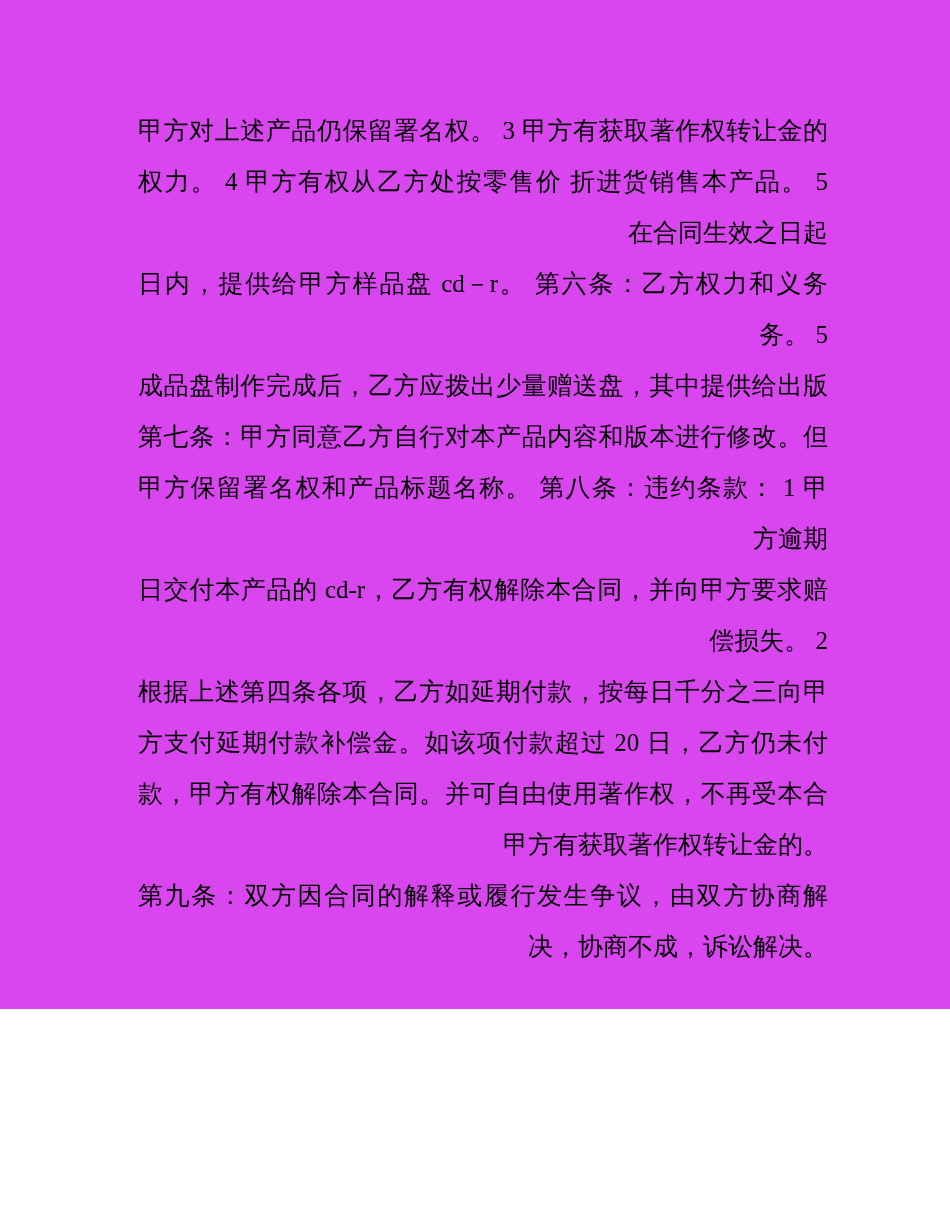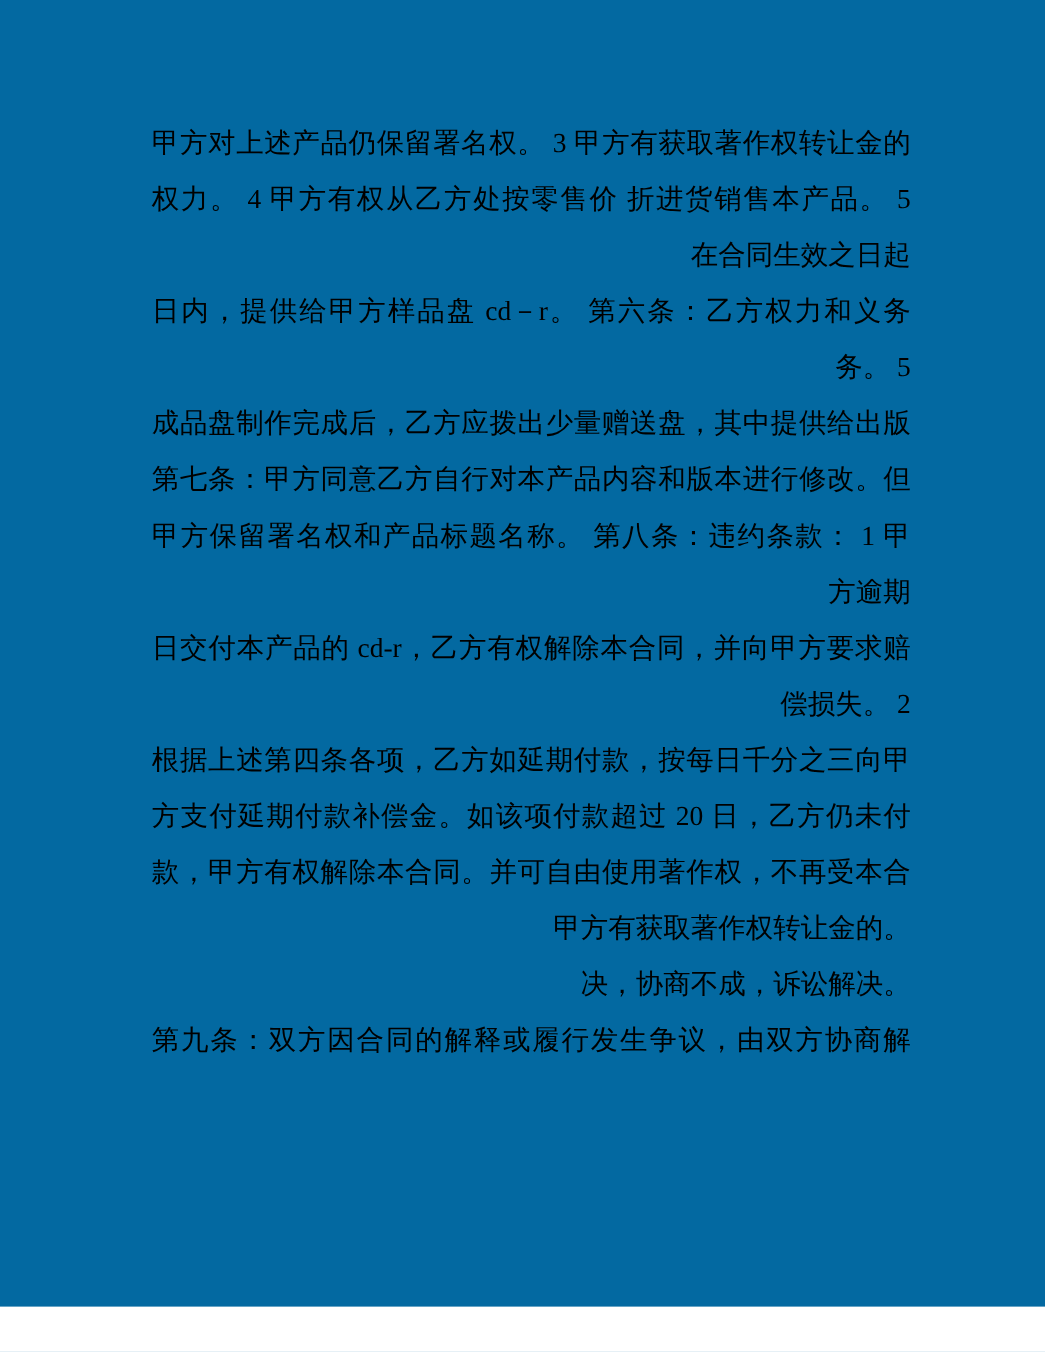--- a/index.html
+++ b/index.html
@@ -3,22 +3,22 @@
 <meta charset="utf-8">
 <style>
   html, body {
     margin: 0;
     padding: 0;
     background: #ffffff;
   }
   .page {
     position: relative;
     width: 950px;
-    height: 1188px;
-    background: #0369a1;
+    height: 1009px;
+    background: #d946ef;
     overflow: hidden;
   }
   .content {
     position: absolute;
     left: 138px;
     top: 105px;
     width: 690px;
   }
   .doc-line {
     height: 51px;
@@ -46,16 +46,16 @@
       <div class="doc-line justified">成品盘制作完成后，乙方应拨出少量赠送盘，其中提供给出版</div>
       <div class="doc-line justified">第七条：甲方同意乙方自行对本产品内容和版本进行修改。但</div>
       <div class="doc-line justified">甲方保留署名权和产品标题名称。 第八条：违约条款： 1 甲</div>
       <div class="doc-line">方逾期</div>
       <div class="doc-line justified">日交付本产品的 cd-r，乙方有权解除本合同，并向甲方要求赔</div>
       <div class="doc-line">偿损失。 2</div>
       <div class="doc-line justified">根据上述第四条各项，乙方如延期付款，按每日千分之三向甲</div>
       <div class="doc-line justified">方支付延期付款补偿金。如该项付款超过 20 日，乙方仍未付</div>
       <div class="doc-line justified">款，甲方有权解除本合同。并可自由使用著作权，不再受本合</div>
       <div class="doc-line">甲方有获取著作权转让金的。</div>
+      <div class="doc-line justified">第九条：双方因合同的解释或履行发生争议，由双方协商解</div>
       <div class="doc-line">决，协商不成，诉讼解决。</div>
-      <div class="doc-line justified">第九条：双方因合同的解释或履行发生争议，由双方协商解</div>
     </div>
 </div>
 
 </body></html>

